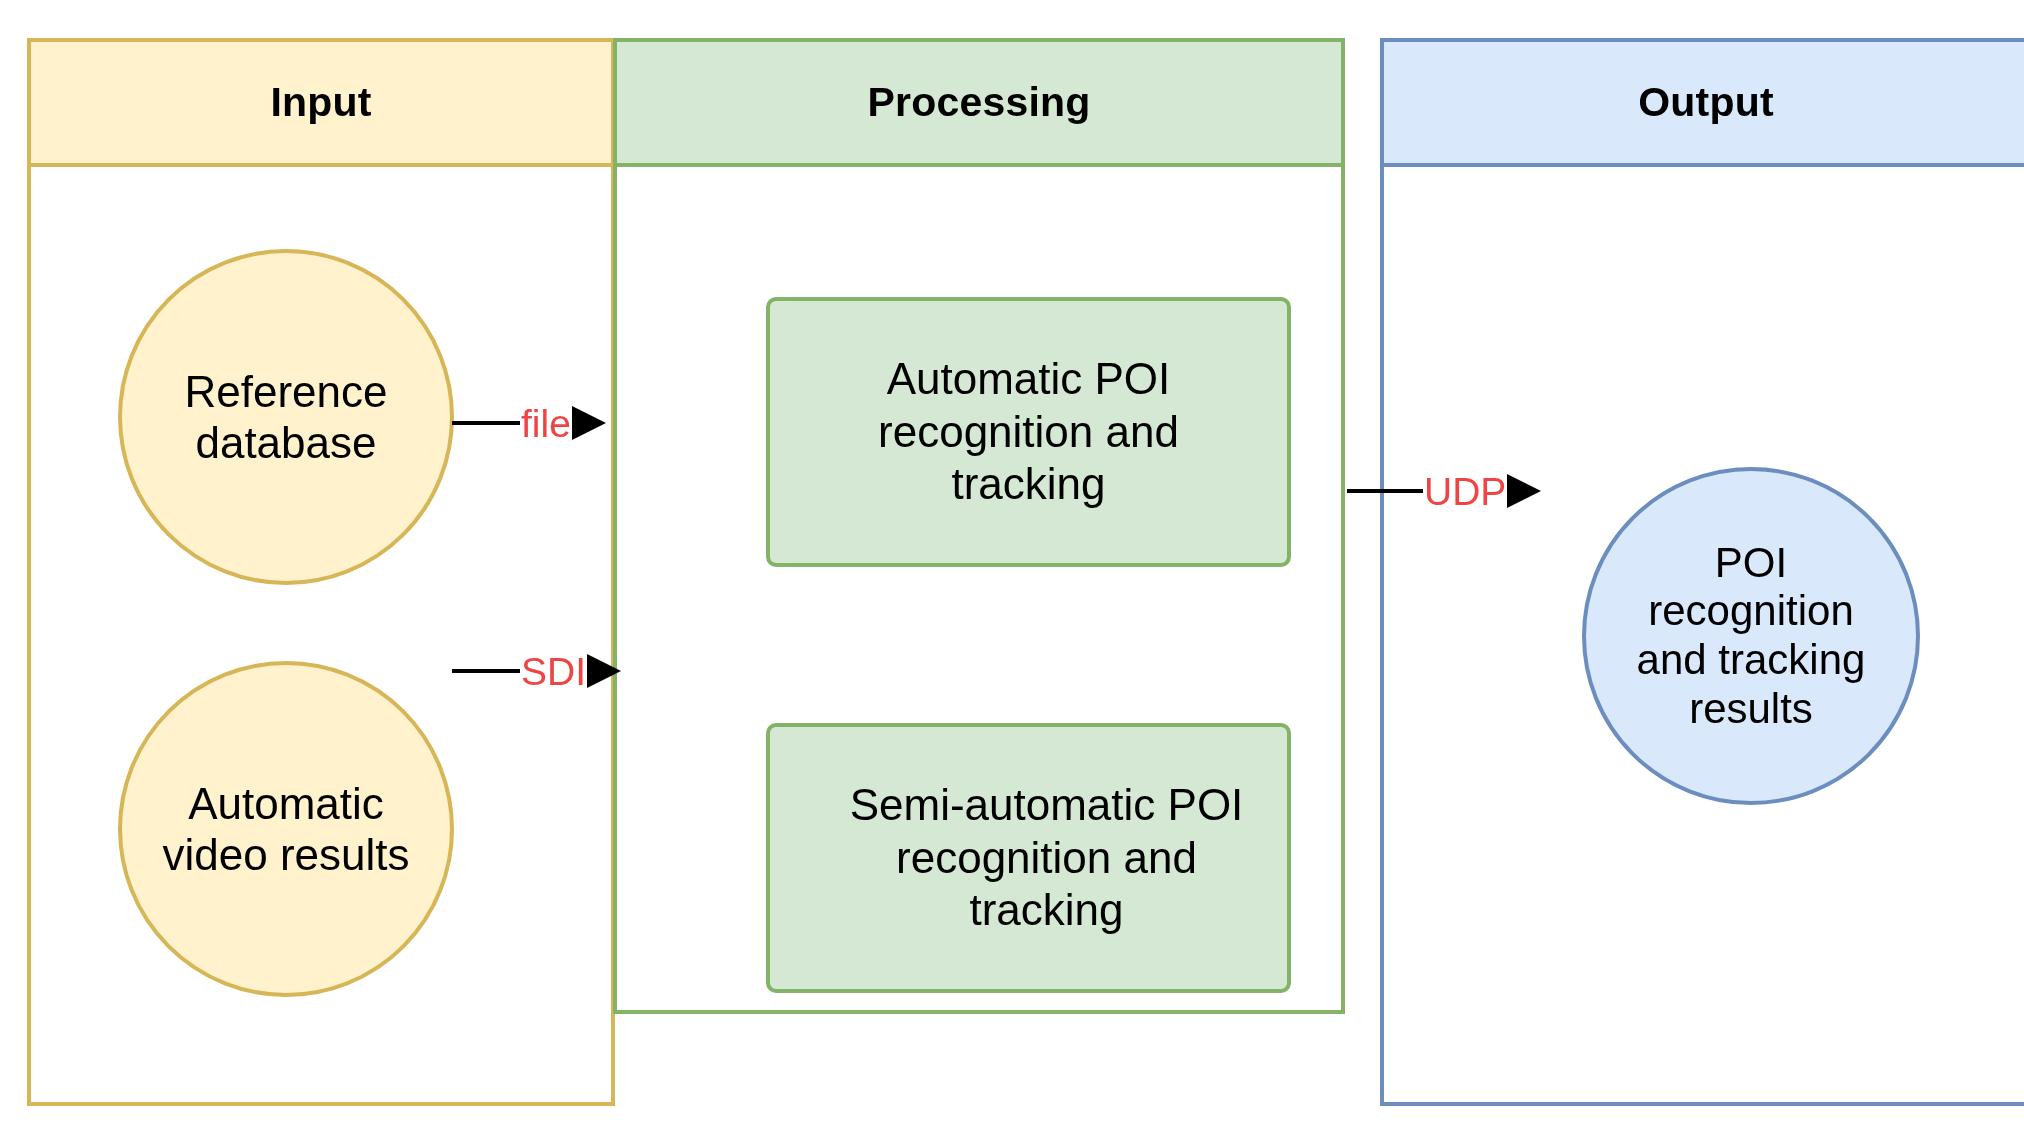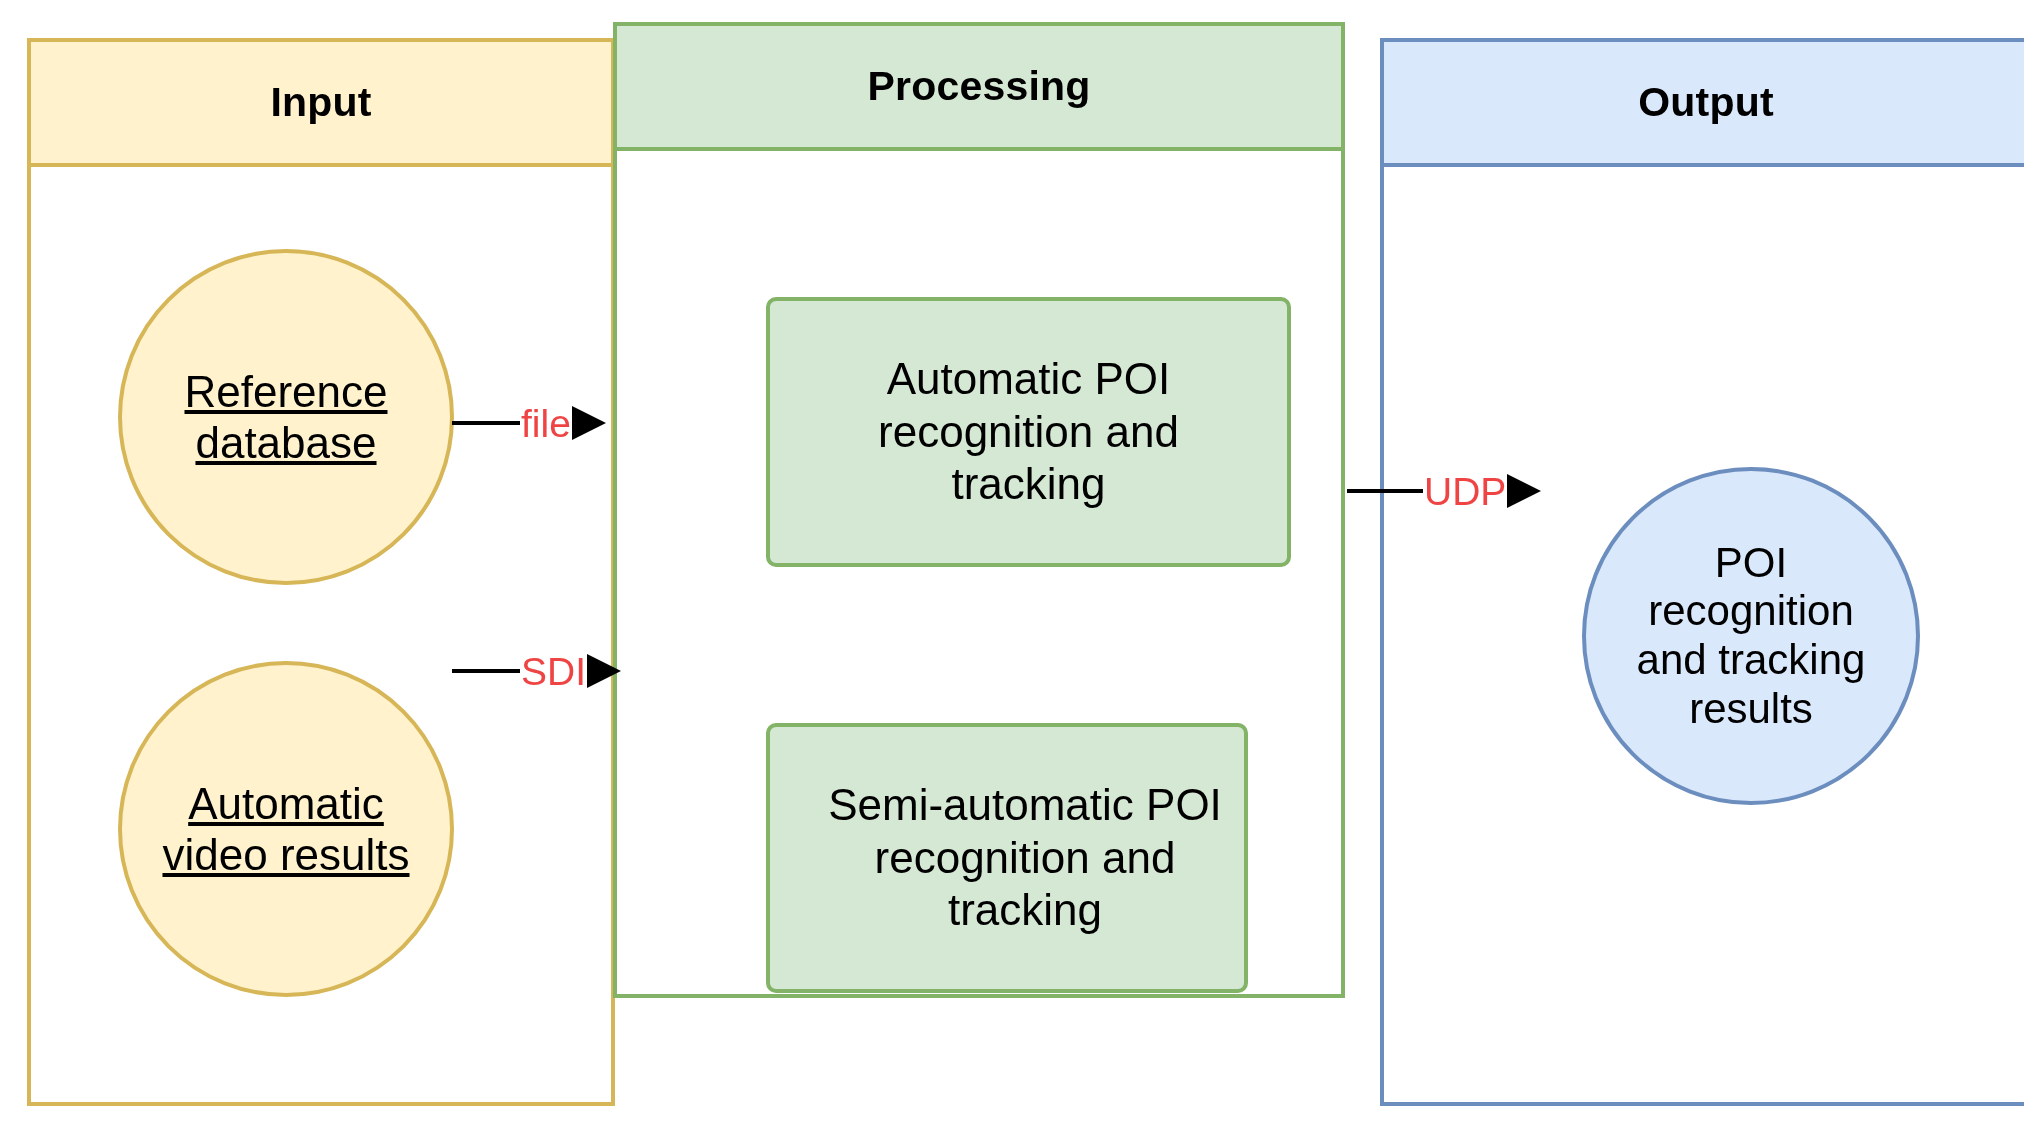--- a/index.html
+++ b/index.html
@@ -21,21 +21,21 @@
     background: #ffffff;
   }
 
   
   .lane {
     position: absolute;
     box-sizing: border-box;
     background: #ffffff;
   }
   .lane-input   { left: 27px;   top: 38px; width: 588px;  height: 1068px; border: 4px solid #d6b656; }
-  .lane-process { left: 613px;  top: 22px; width: 732px;  height: 976px; border: 4px solid #82b366; }
+  .lane-process { left: 613px;  top: 38px; width: 732px;  height: 976px; border: 4px solid #82b366; }
   .lane-output  { left: 1380px; top: 38px; width: 652px;  height: 1068px; border: 4px solid #6c8ebf; padding-left: 20px; }
 
   .lane-header {
     position: absolute;
     left: 0;
     top: 0;
     right: 0;
     height: 125px;
     box-sizing: border-box;
     display: flex;
@@ -55,21 +55,21 @@
     position: absolute;
     box-sizing: border-box;
     border-radius: 50%;
     display: flex;
     align-items: center;
     justify-content: center;
     text-align: center;
     color: #000000;
     line-height: 1.16;
   }
-  .ellipse-yellow { background: #fff2cc; border: 4px solid #d6b656; text-decoration: underline; }
+  .ellipse-yellow { background: #fff2cc; border: 4px solid #d6b656; }
   .ellipse-blue   { background: #dae8fc; border: 4px solid #6c8ebf; }
 
   .node-ref  { left: 118px;  top: 249px; width: 336px; height: 336px; font-size: 44px; }
   .node-heli { left: 118px;  top: 661px; width: 336px; height: 336px; font-size: 44px; }
   .node-out  { left: 1582px; top: 467px; width: 338px; height: 338px; font-size: 42px; }
 
   .node-rrect {
     position: absolute;
     box-sizing: border-box;
     background: #d5e8d4;
@@ -77,21 +77,21 @@
     border-radius: 10px;
     display: flex;
     align-items: center;
     justify-content: center;
     text-align: center;
     color: #000000;
     font-size: 44px;
     line-height: 1.2;
   }
   .box-auto { left: 766px; top: 297px; width: 525px; height: 270px; }
-  .box-semi { left: 766px; top: 723px; width: 482px; height: 270px; padding-left: 36px; }
+  .box-semi { left: 766px; top: 723px; width: 525px; height: 270px; padding-left: 36px; }
 
   
   .edge {
     position: absolute;
     display: flex;
     align-items: center;
     height: 46px;
   }
   .edge-line {
     height: 0;

